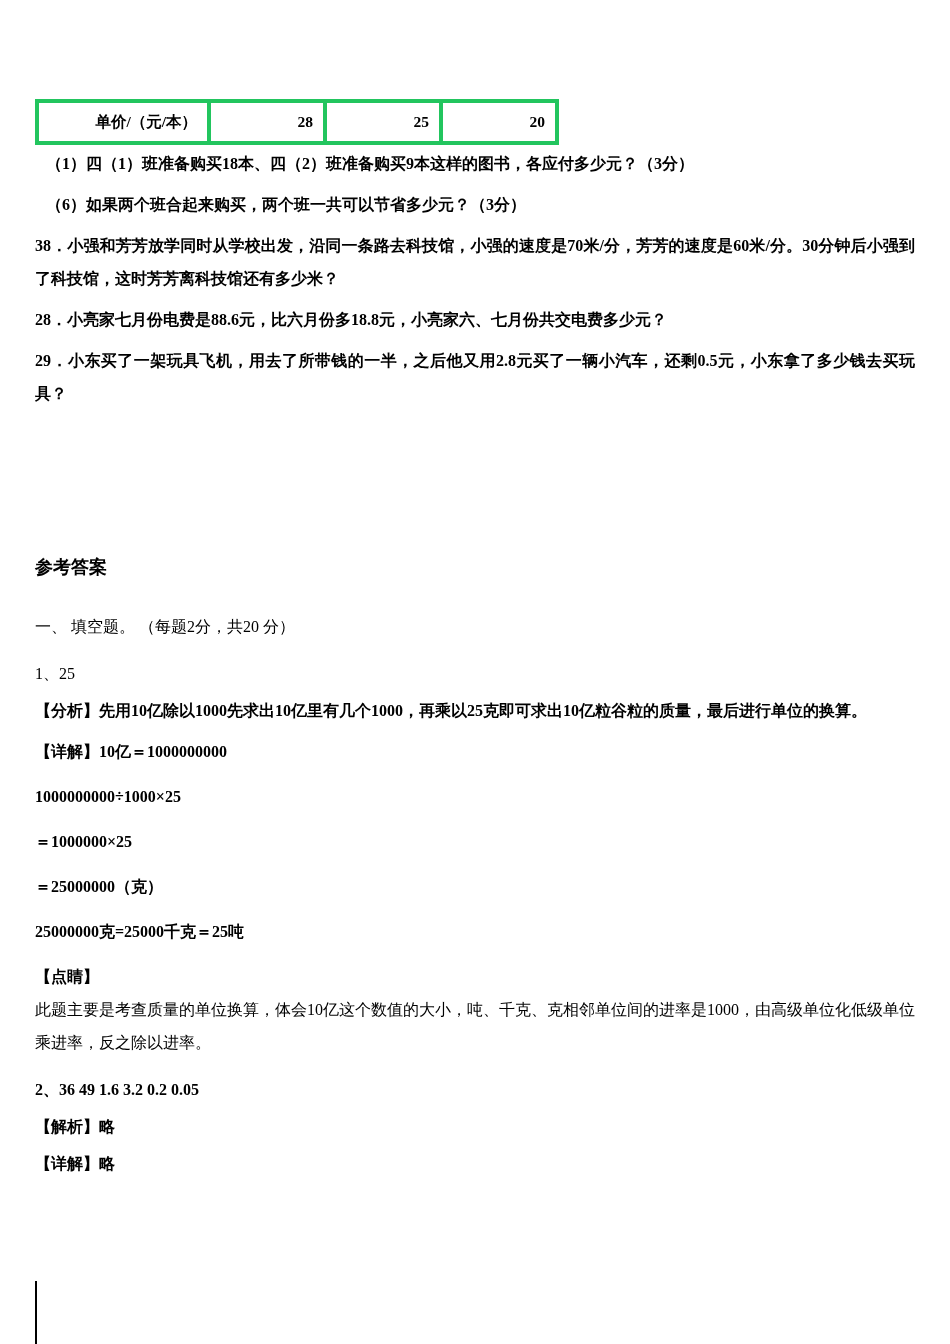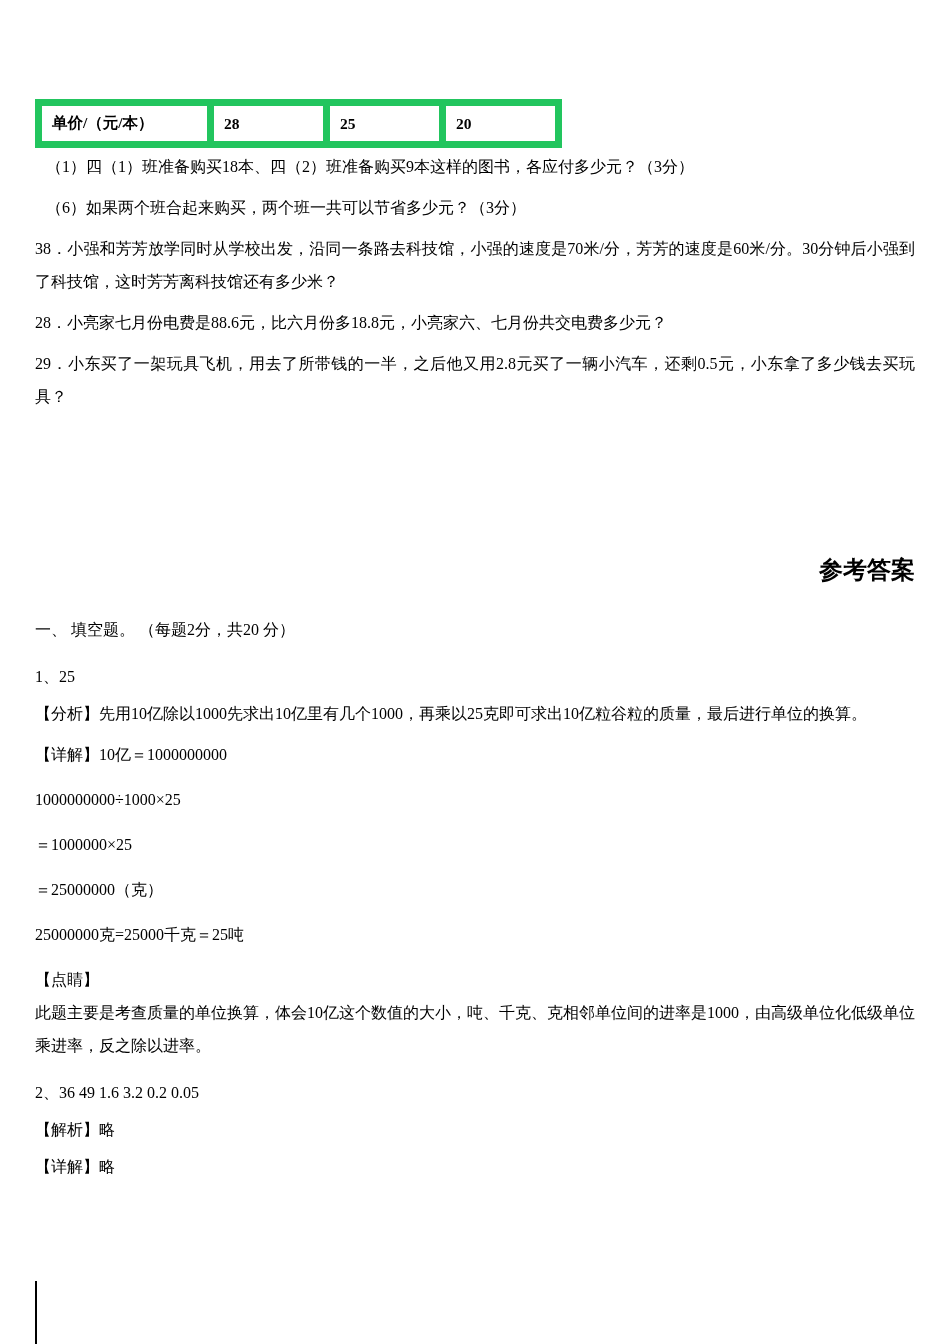--- a/index.html
+++ b/index.html
@@ -17,49 +17,49 @@
     position: absolute;
     top: 0;
     left: 35px;
     width: 880px;
   }
   table.price {
     border-collapse: collapse;
     margin-top: 99px;
   }
   table.price td {
-    border: 7px solid #22c55e;
+    border: 4px solid #22c55e;
     height: 42px;
     font-size: 15.5px;
     font-weight: bold;
     padding: 0 10px;
     vertical-align: middle;
-    text-align: left;
+    text-align: right;
   }
   td.c0 { width: 172px; }
   td.cv { width: 116px; }
   p {
     font-size: 16px;
     line-height: 33px;
     text-align: justify;
     font-weight: normal;
   }
-  .b { font-weight: normal; }
+  .b { font-weight: bold; }
   .indent { padding-left: 11px; }
   .mt0  { margin-top: 14px; }
   .mt2  { margin-top: 2px; }
   .mt4  { margin-top: 4px; }
   .mt6  { margin-top: 4px; }
   .mt8  { margin-top: 8px; }
   .mt14 { }
   .calc { margin-top: 12px; }
   .title {
     margin-top: 140px;
-    text-align: right;
-    font-size: 24px;
+    text-align: left;
+    font-size: 18px;
     font-weight: bold;
     line-height: 34px;
   }
   .sec { margin-top: 26px; }
   .edge-line {
     position: absolute;
     left: 35px;
     top: 1281px;
     width: 2px;
     height: 63px;

